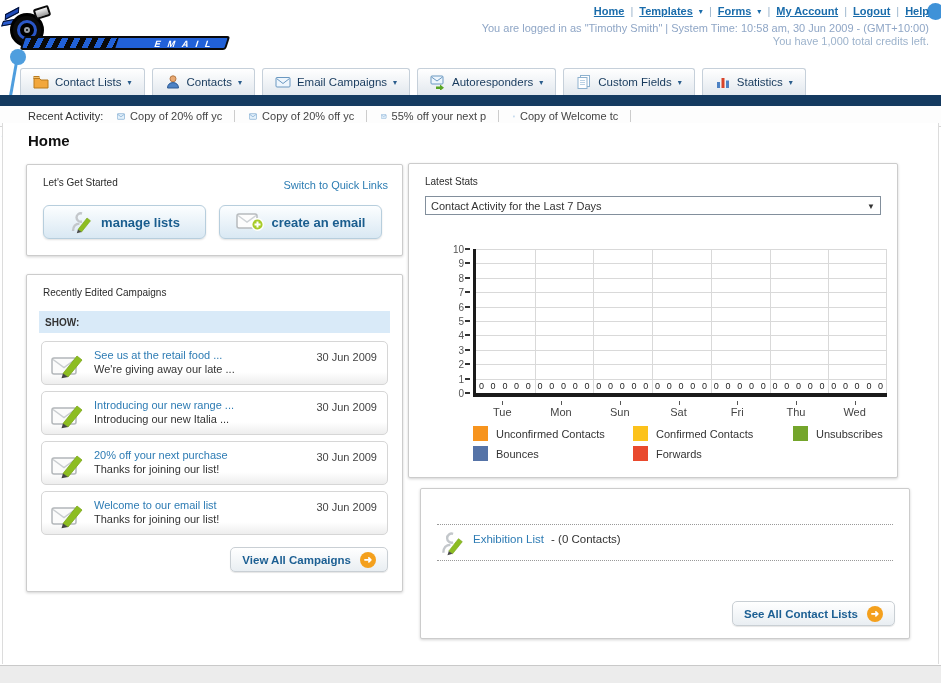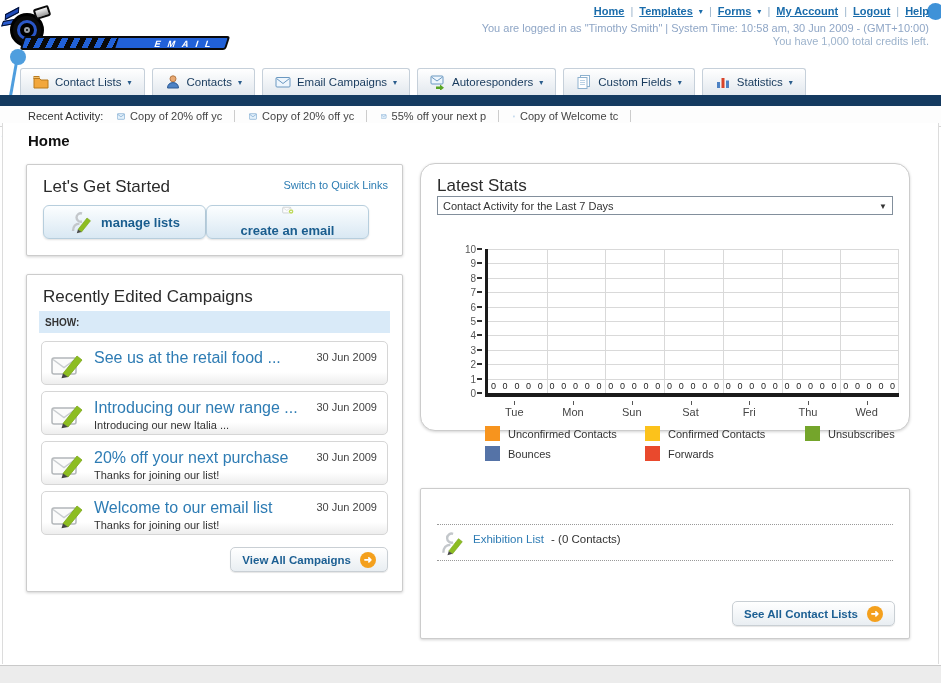--- a/index.html
+++ b/index.html
@@ -46,50 +46,50 @@
   .activity-label { margin-left:28px; color:#333; font-size:11px; }
   .activity-item { display:flex; align-items:center; gap:5px; margin-left:14px; padding-right:12px; border-right:1px solid #ccc; color:#444; font-size:11px; cursor:pointer; white-space:nowrap; overflow:hidden; max-width:118px; }
 
   
   .content-frame { position:absolute; left:2px; top:123px; width:937px; height:541px; border-left:1px solid #dcdcdc; border-right:1px solid #dcdcdc; background:#fff; }
   .footer { position:absolute; left:0; bottom:0; width:941px; height:18px; background:#ececec; border-top:1px solid #c9c9c9; }
 
   .page-title { position:absolute; left:28px; top:132px; font-size:15px; font-weight:bold; color:#111; }
 
   .panel { position:absolute; background:#fff; border:1px solid #ccc; border-radius:2px; box-shadow:0 1px 3px rgba(0,0,0,0.18); }
-  .panel-title { position:absolute; left:16px; top:12px; font-size:17px; color:#2b2b2b; }
+  .panel-title { position:absolute; left:16px; top:12px; font-size:10px; color:#2b2b2b; }
 
   
   .gs-panel { left:26px; top:164px; width:377px; height:92px; }
   .switch-link { position:absolute; right:14px; top:14px; color:#2d7db3; font-size:11px; cursor:pointer; }
   .gs-btn { position:absolute; top:40px; width:163px; height:34px; display:flex; align-items:center; justify-content:center; gap:8px;
             background:linear-gradient(#fcfeff,#d9e8f3); border:1px solid #b7cedd; border-radius:6px;
             color:#1a5d8e; font-weight:bold; font-size:13px; box-shadow:0 1px 2px rgba(0,0,0,0.12); cursor:pointer; }
 
   
   .camp-panel { left:26px; top:274px; width:377px; height:318px; }
   .show-bar { position:absolute; left:12px; right:12px; top:36px; height:22px; background:#d9eaf8; display:flex; align-items:center; gap:4px; padding:0 6px; }
   .show-label { font-size:10px; font-weight:bold; color:#333; margin-right:2px; }
   .filter { color:#2e7cb4; font-size:11.5px; padding:2px 8px; cursor:pointer; }
   .filter.active { background:#fff; color:#1c3e5e; border-radius:3px; }
   .camp-list { position:absolute; left:14px; right:14px; top:66px; }
   .camp-row { position:relative; height:44px; margin-bottom:6px; border:1px solid #d6d6d6; border-radius:5px;
               background:linear-gradient(#ffffff 72%, #ededed); padding:7px 10px 0 52px; cursor:pointer; }
   .camp-icon { position:absolute; left:9px; top:8px; }
-  .camp-title { color:#2e7cb4; font-size:16px; display:block; }
+  .camp-title { color:#2e7cb4; font-size:11px; display:block; }
   .camp-sub { color:#333; font-size:11px; display:block; margin-top:2px; }
   .camp-date { position:absolute; right:10px; top:9px; color:#444; font-size:11px; }
   .pill-btn { position:absolute; display:flex; align-items:center; gap:9px; height:25px; padding:0 11px;
               background:linear-gradient(#ffffff,#e9eef2); border:1px solid #c9cfd4; border-radius:5px;
               color:#1c5f93; font-weight:bold; font-size:11.5px; box-shadow:0 1px 1px rgba(0,0,0,0.1); cursor:pointer; }
   .view-all-btn { right:14px; top:272px; }
   .go { width:16px; height:16px; border-radius:50%; background:#f4a01d; color:#fff; display:flex; align-items:center; justify-content:center; font-size:10px; line-height:1; }
 
   
-  .stats-panel { left:420px; top:163px; width:490px; height:268px;border-radius:15px; }
+  .stats-panel { left:408px; top:163px; width:490px; height:315px; }
   .stats-dd { position:absolute; left:16px; right:16px; top:32px; height:19px; border:1px solid #828f9c; background:#fff; font-size:11px; color:#333; padding:3px 16px 0 5px; cursor:pointer; }
   .dd-arrow { position:absolute; right:5px; top:5px; font-size:8px; color:#333; }
   .chart-y-axis { position:absolute; left:34px; top:85px; width:30px; height:148px; }
   .ylab { position:absolute; right:9px; font-size:10px; color:#555; }
   .ytick { position:absolute; right:3px; width:5px; height:2px; background:#333; }
   .chart-plot { position:absolute; left:64px; top:85px; width:414px; height:148px; border-left:3px solid #1a1a1a; border-bottom:4px solid #1a1a1a; }
   .hgrid { position:absolute; left:0; width:100%; height:1px; background:#d9d9d9; }
   .vgrid { position:absolute; top:0; width:1px; height:100%; background:#d9d9d9; }
   .zero { position:absolute; bottom:2px; font-size:9px; color:#222; }
   .chart-x-axis { position:absolute; left:64px; top:237px; width:414px; height:20px; }
@@ -252,21 +252,21 @@
   <a class="switch-link">Switch to Quick Links</a>
   <div class="gs-btn" style="left:16px;">
     <svg width="24" height="24" viewBox="0 0 24 24">
         <path d="M13 3.5a4.2 4.2 0 1 0 0 8" fill="none" stroke="#c3c7cb" stroke-width="2.4"></path>
         <path d="M4 21c0-4.6 2.6-7.4 6.5-7.4" fill="none" stroke="#c3c7cb" stroke-width="2.4"></path>
         <polygon points="9,19.5 18,8 21.5,10.8 12.5,22" fill="#8dbd22" stroke="#76a315" stroke-width="0.6"></polygon>
         <polygon points="9,19.5 12.5,22 7.8,23.2" fill="#4a4a4a"></polygon>
       </svg>
     <span>manage lists</span>
   </div>
-  <div class="gs-btn" style="left:179px;flex-direction:column;">
+  <div class="gs-btn" style="left:192px;">
     <svg width="28" height="22" viewBox="0 0 28 22">
         <rect x="1" y="3" width="20" height="14" rx="2" fill="#fdfdfd" stroke="#b6babd" stroke-width="1.5"></rect>
         <path d="M2 4.5 l9 6.5 9-6.5" fill="none" stroke="#cfd3d6" stroke-width="1.5"></path>
         <circle cx="21.5" cy="13.5" r="5.8" fill="#a8cc29" stroke="#fff" stroke-width="1.4"></circle>
         <path d="M21.5 10.5v6M18.5 13.5h6" stroke="#fff" stroke-width="2"></path>
       </svg>
     <span>create an email</span>
   </div>
 </div>
 
@@ -280,20 +280,21 @@
       <div class="camp-row">
         <span class="camp-icon">
           <svg width="36" height="29" viewBox="0 0 36 29">
             <rect x="1" y="8" width="24" height="16" rx="2" fill="#fbfbfb" stroke="#b3b7ba" stroke-width="1.5"></rect>
             <path d="M2 9.5 l11 8 11-8" fill="none" stroke="#c9cdd0" stroke-width="1.5"></path>
             <polygon points="12,23.5 26,6 31,10 17,27" fill="#8dbd22" stroke="#7aa718" stroke-width="0.8"></polygon>
             <polygon points="12,23.5 17,27 10.5,28.2" fill="#444"></polygon>
           </svg>
         </span>
         <a class="camp-title">See us at the retail food ...</a>
+        <span class="camp-sub">We're giving away our late ...</span>
         <span class="camp-date">30 Jun 2009</span>
       </div>
 
       <div class="camp-row">
         <span class="camp-icon">
           <svg width="36" height="29" viewBox="0 0 36 29">
             <rect x="1" y="8" width="24" height="16" rx="2" fill="#fbfbfb" stroke="#b3b7ba" stroke-width="1.5"></rect>
             <path d="M2 9.5 l11 8 11-8" fill="none" stroke="#c9cdd0" stroke-width="1.5"></path>
             <polygon points="12,23.5 26,6 31,10 17,27" fill="#8dbd22" stroke="#7aa718" stroke-width="0.8"></polygon>
             <polygon points="12,23.5 17,27 10.5,28.2" fill="#444"></polygon>

